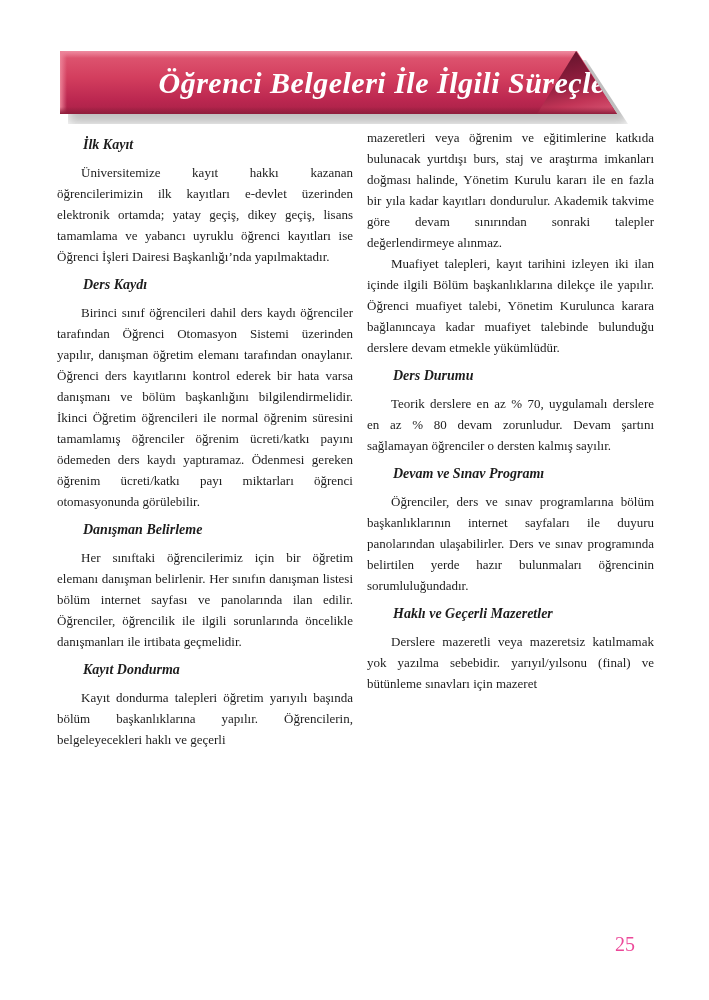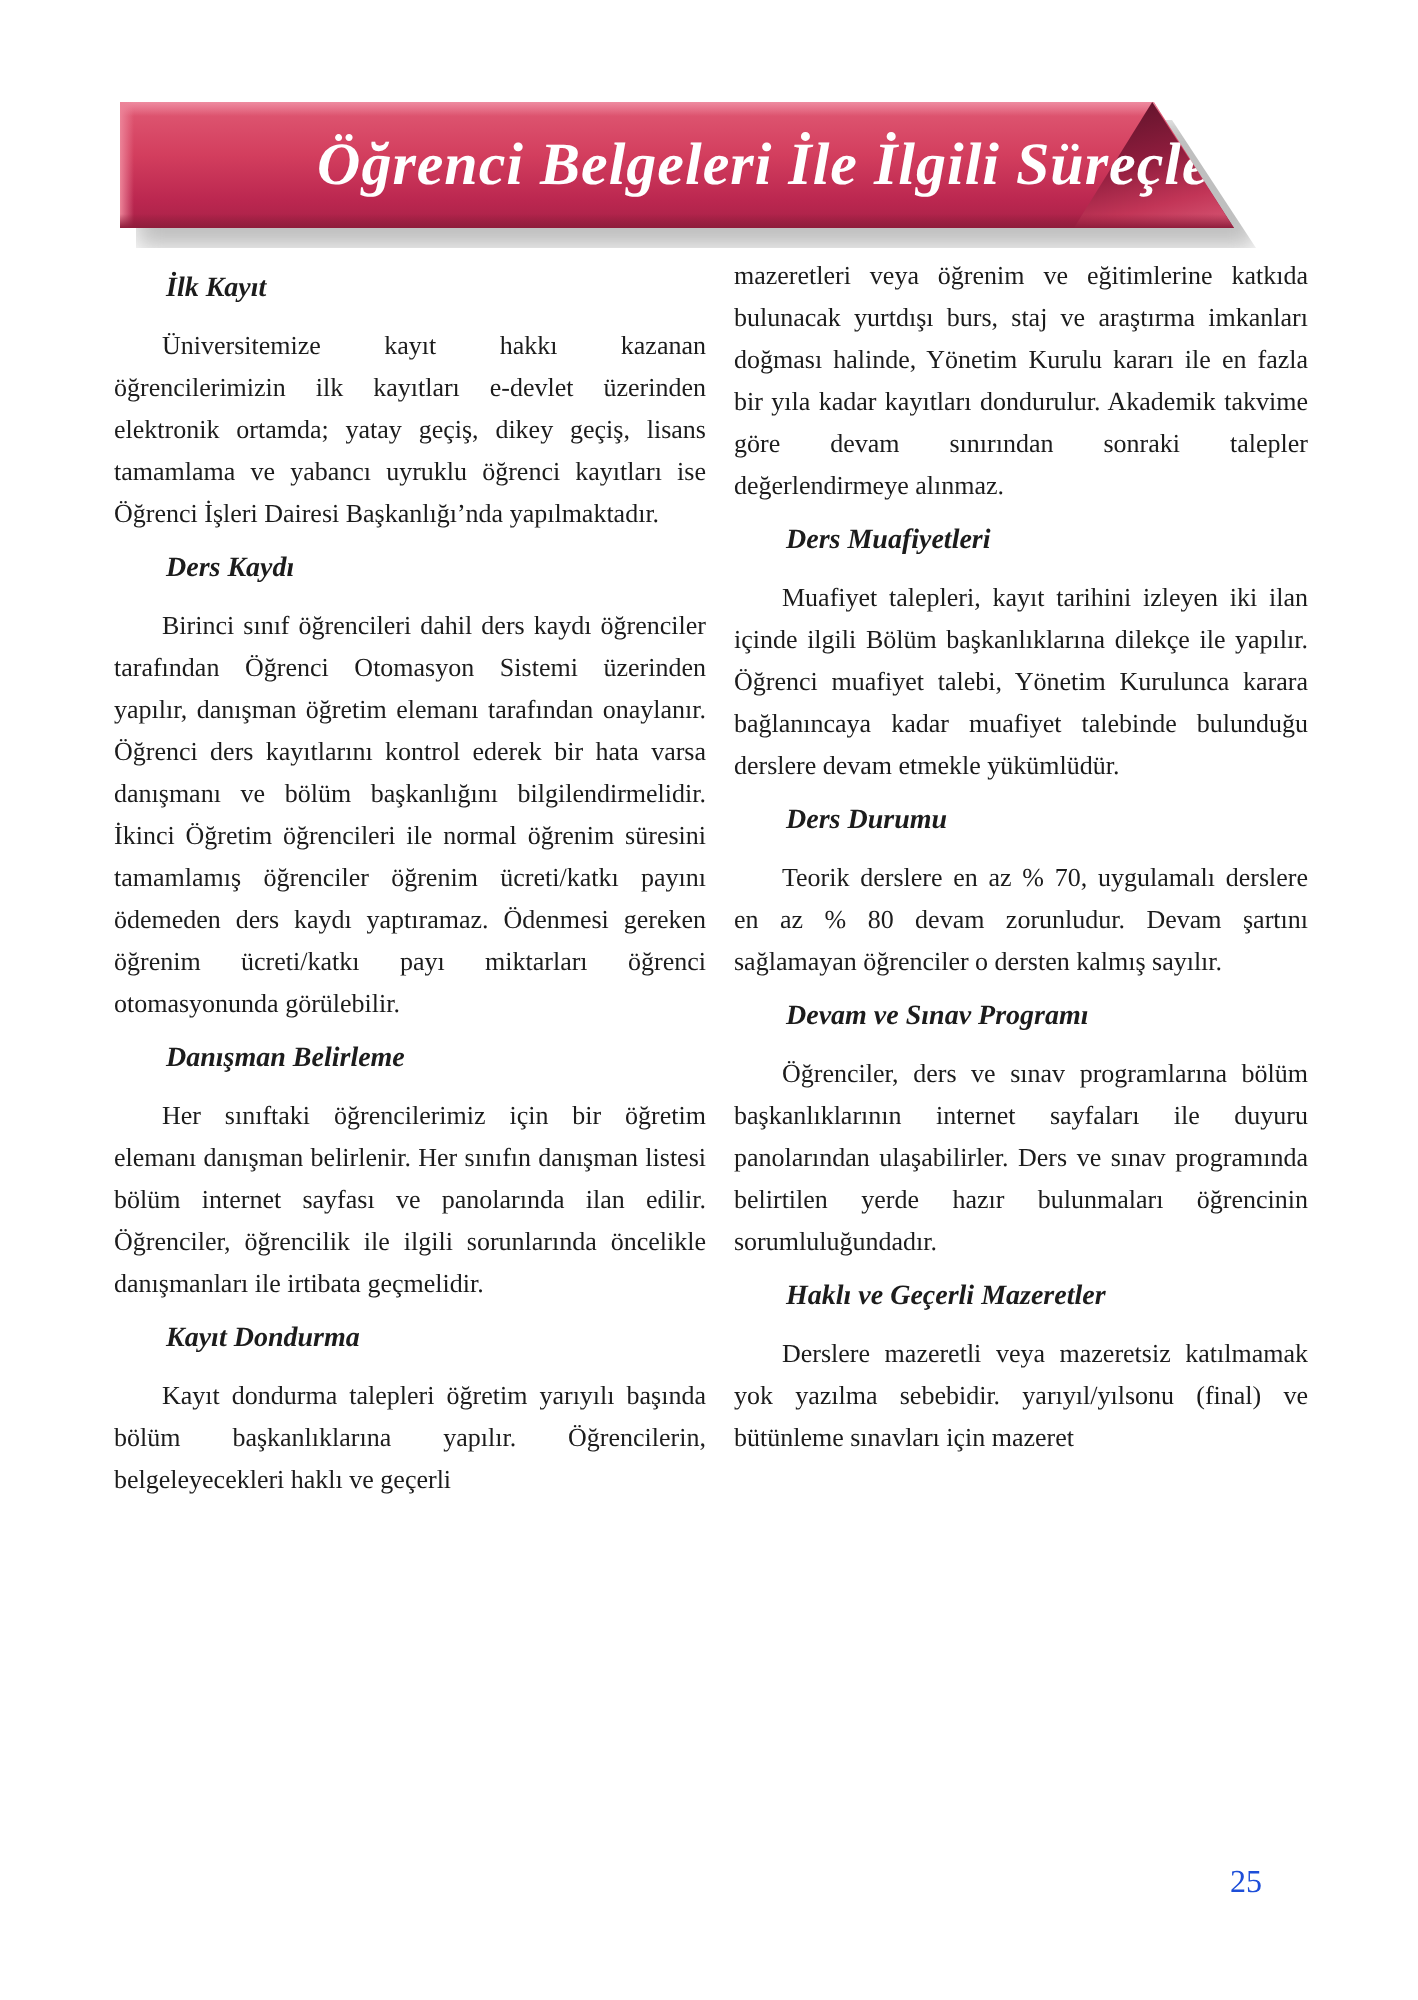--- a/index.html
+++ b/index.html
@@ -89,22 +89,22 @@
     line-height: 21px;
     text-align: justify;
     text-indent: 24px;
   }
   .col p.no-indent { text-indent: 0; }
 
   
   .page-number {
     position: absolute;
     left: 615px; top: 933px;
-    font-size: 16px;
-    color: #1d4ed8;
+    font-size: 20px;
+    color: #ec4899;
   }
 </style>
 </head>
 <body>
 
 <div class="page">
 
   <div class="banner-shadow"></div>
 
   <div class="banner">
@@ -125,21 +125,20 @@
       <h3>Danışman Belirleme</h3>
       <p>Her sınıftaki öğrencilerimiz için bir öğretim elemanı danışman belirlenir. Her sınıfın danışman listesi bölüm internet sayfası ve panolarında ilan edilir. Öğrenciler, öğrencilik ile ilgili sorunlarında öncelikle danışmanları ile irtibata geçmelidir.</p>
 
       <h3>Kayıt Dondurma</h3>
       <p>Kayıt dondurma talepleri öğretim yarıyılı başında bölüm başkanlıklarına yapılır. Öğrencilerin, belgeleyecekleri haklı ve geçerli</p>
     </div>
 
     <div class="col right">
       <p class="no-indent">mazeretleri veya öğrenim ve eğitimlerine katkıda bulunacak yurtdışı burs, staj ve araştırma imkanları doğması halinde, Yönetim Kurulu kararı ile en fazla bir yıla kadar kayıtları dondurulur. Akademik takvime göre devam sınırından sonraki talepler değerlendirmeye alınmaz.</p>
 
-      <h3>Ders Muafiyetleri</h3>
       <p>Muafiyet talepleri, kayıt tarihini izleyen iki ilan içinde ilgili Bölüm başkanlıklarına dilekçe ile yapılır. Öğrenci muafiyet talebi, Yönetim Kurulunca karara bağlanıncaya kadar muafiyet talebinde bulunduğu derslere devam etmekle yükümlüdür.</p>
 
       <h3>Ders Durumu</h3>
       <p>Teorik derslere en az % 70, uygulamalı derslere en az % 80 devam zorunludur. Devam şartını sağlamayan öğrenciler o dersten kalmış sayılır.</p>
 
       <h3>Devam ve Sınav Programı</h3>
       <p>Öğrenciler, ders ve sınav programlarına bölüm başkanlıklarının internet sayfaları ile duyuru panolarından ulaşabilirler. Ders ve sınav programında belirtilen yerde hazır bulunmaları öğrencinin sorumluluğundadır.</p>
 
       <h3>Haklı ve Geçerli Mazeretler</h3>
       <p>Derslere mazeretli veya mazeretsiz katılmamak yok yazılma sebebidir. yarıyıl/yılsonu (final) ve bütünleme sınavları için  mazeret</p>

